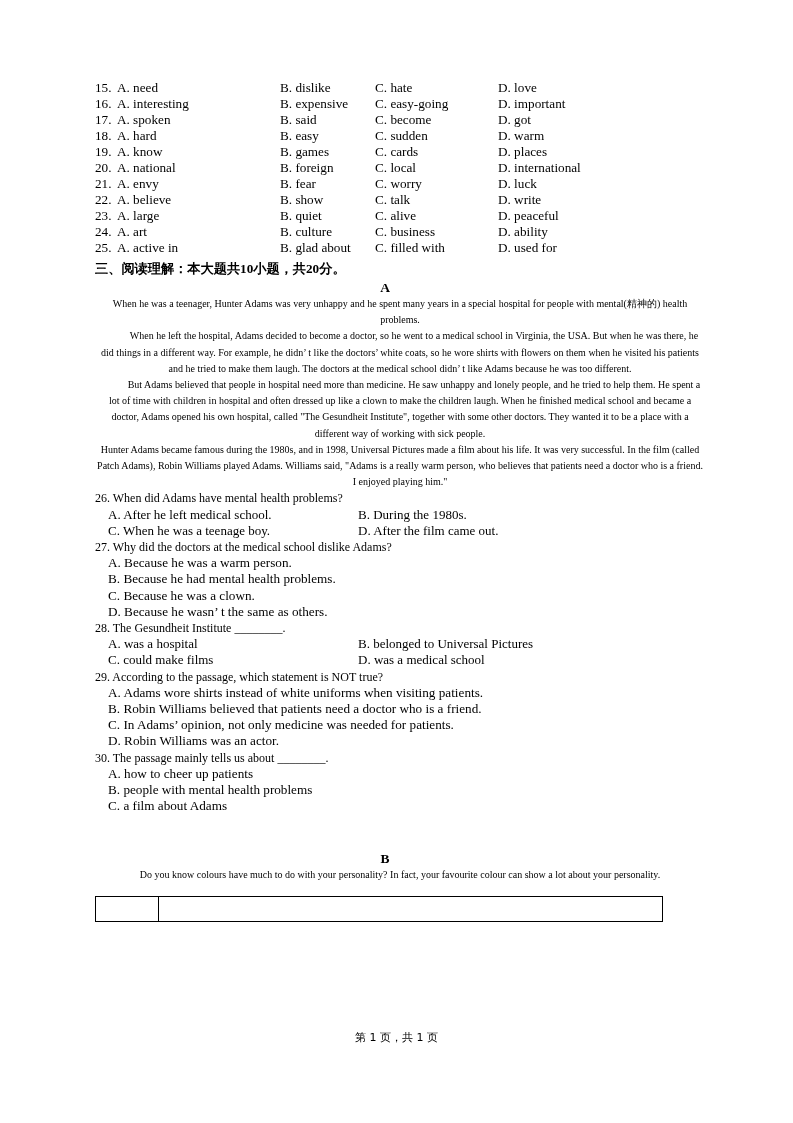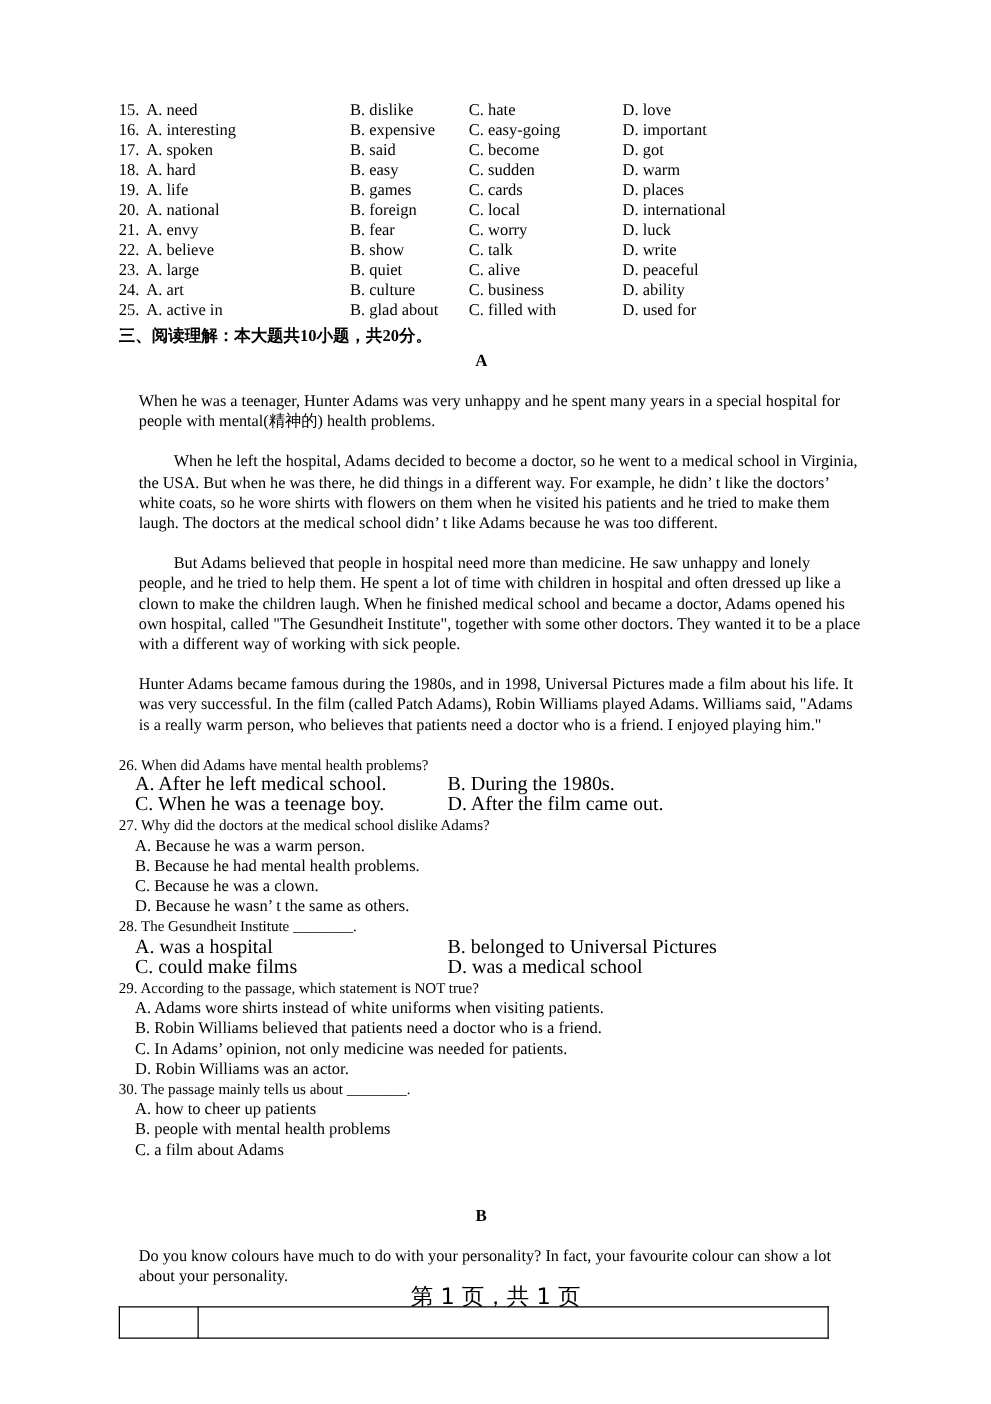--- a/index.html
+++ b/index.html
@@ -63,24 +63,24 @@
     text-align: center;
     font-size: 13.5px;
     font-weight: bold;
     line-height: 17px;
     margin-top: 2px;
     width: 580px;
   }
 
   
   .para {
-    font-size: 13px;
+    font-size: 10px;
     line-height: 16.2px;
-    text-align: left;
-    margin: 16px;
+    text-align: center;
+    margin: 0;
   }
   .para.indent { text-indent: 28px; }
 
   
   .q-stem {
     font-size: 12px;
     line-height: 16.2px;
     margin: 0;
   }
   .q-opts-stack { margin: 0; }
@@ -88,21 +88,21 @@
     font-size: 13.2px;
     line-height: 16.2px;
     padding-left: 13px;
     margin: 0;
   }
   .q-opts-grid { position: relative; }
   .q-opts-grid .grow {
     position: relative;
     height: 16.2px;
     line-height: 16.2px;
-    font-size: 16px;
+    font-size: 13px;
     white-space: nowrap;
   }
   .q-opts-grid .gl { position: absolute; left: 13px; }
   .q-opts-grid .gr { position: absolute; left: 263px; }
 
   
   .colour-table {
     margin-top: 12px;
     width: 568px;
     border-collapse: collapse;
@@ -128,21 +128,21 @@
     overflow: hidden;
   }
 
   
   .page-footer {
     position: absolute;
     left: 0;
     top: 1030px;
     width: 793px;
     text-align: center;
-    font-size: 18px;
+    font-size: 11px;
     line-height: 16px;
     font-family: "DejaVu Sans", "Liberation Sans", sans-serif;
   }
 </style>
 </head>
 <body>
 
 <div class="page">
   <div class="content">
 
@@ -175,21 +175,21 @@
       <div class="cloze-row">
         <span class="num">18.</span>
         <span class="opt-a">A. hard</span>
         <span class="opt-b">B. easy</span>
         <span class="opt-c">C. sudden</span>
         <span class="opt-d">D. warm</span>
       </div>
 
       <div class="cloze-row">
         <span class="num">19.</span>
-        <span class="opt-a">A. life</span>
+        <span class="opt-a">A. know</span>
         <span class="opt-b">B. games</span>
         <span class="opt-c">C. cards</span>
         <span class="opt-d">D. places</span>
       </div>
 
       <div class="cloze-row">
         <span class="num">20.</span>
         <span class="opt-a">A. national</span>
         <span class="opt-b">B. foreign</span>
         <span class="opt-c">C. local</span>

